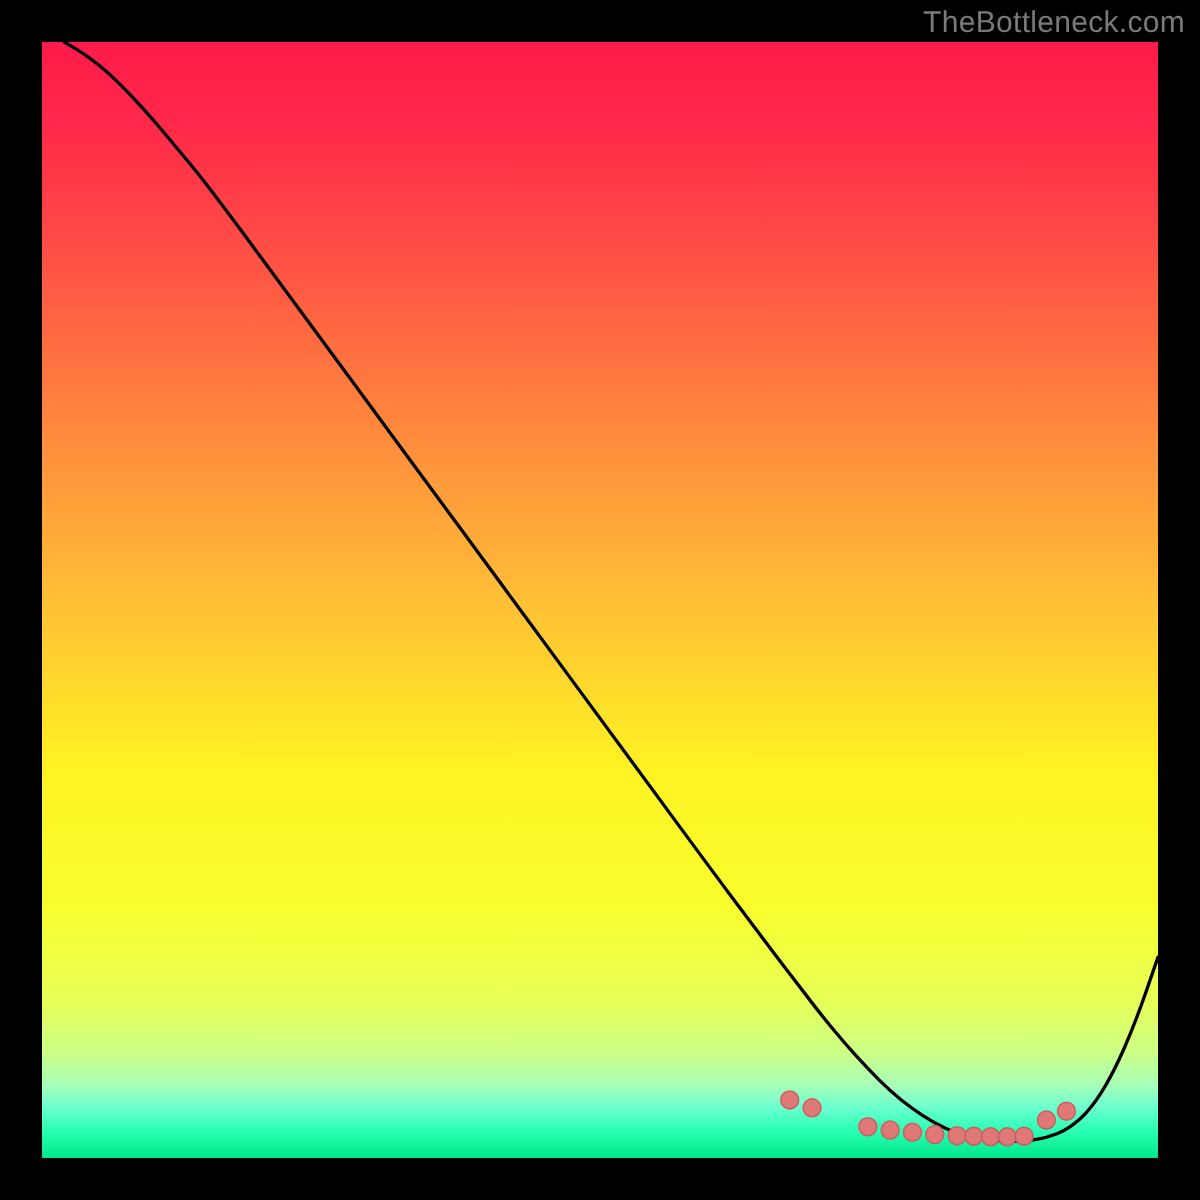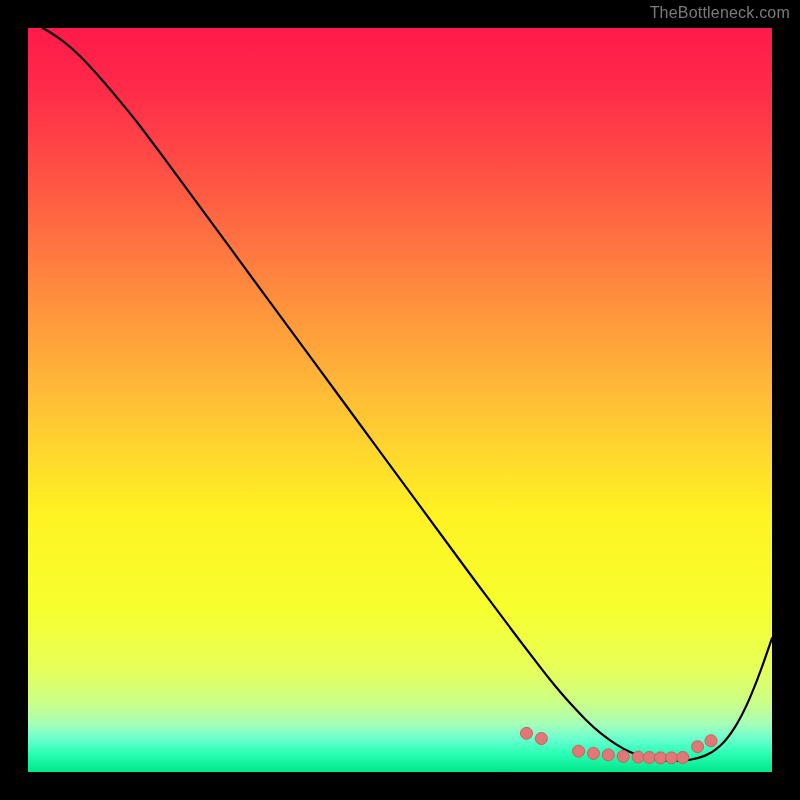--- a/index.html
+++ b/index.html
@@ -17,21 +17,21 @@
     left: 0;
     width: 800px;
     height: 800px;
     background: #000;
   }
   .watermark {
     position: absolute;
     top: 4px;
     right: 10px;
     color: #7a7a7a;
-    font-size: 16px;
+    font-size: 20px;
     font-weight: 500;
     letter-spacing: 0.2px;
     z-index: 50;
     pointer-events: none;
   }
   .plot-outer {
     position: absolute;
     left: 28px;
     top: 28px;
     width: 744px;

